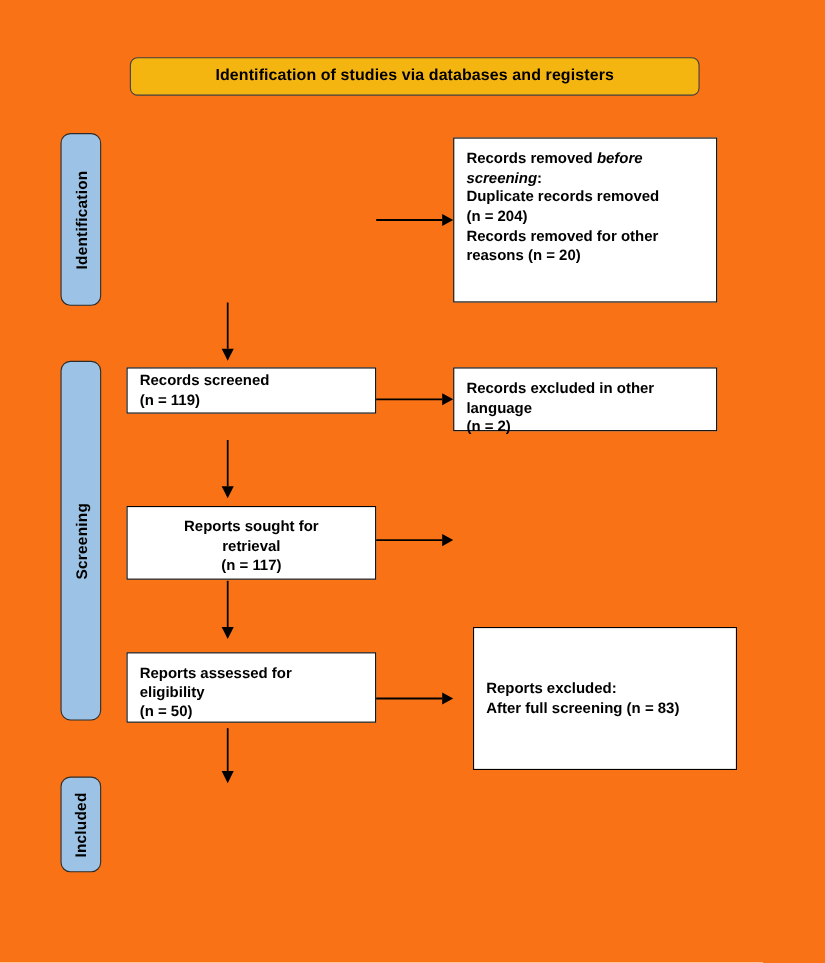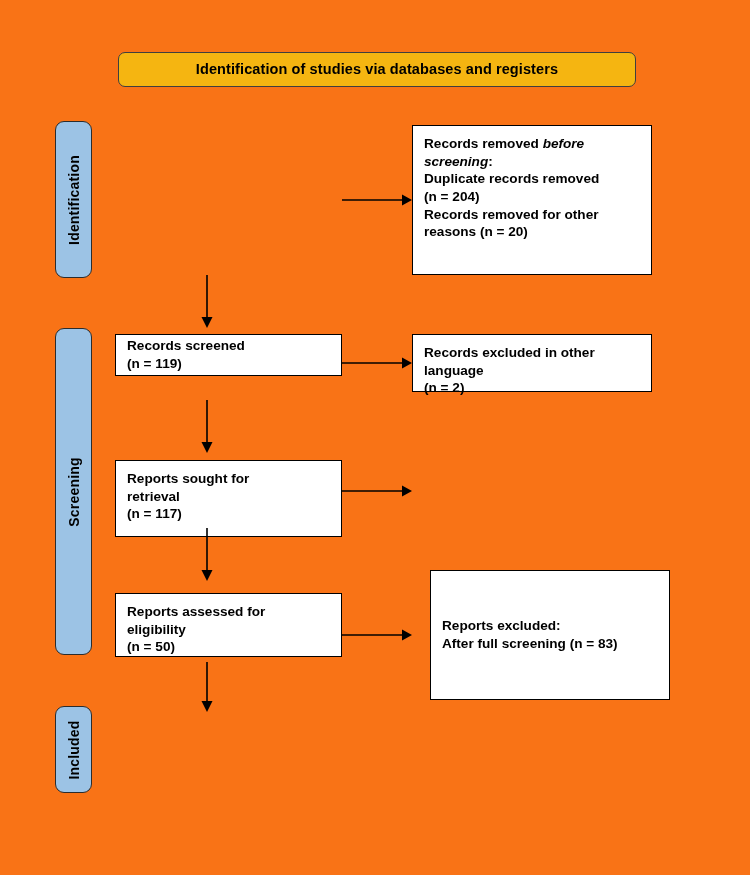--- a/index.html
+++ b/index.html
@@ -162,21 +162,21 @@
     </svg>
   </div>
 
   <div class="conn" style="left:200px; top:400px; width:14px; height:53px;">
     <svg width="14" height="53" viewBox="0 0 14 53">
       <line x1="7" y1="0" x2="7" y2="42" stroke="#000000" stroke-width="1.6"></line>
       <polygon points="1.5,42 12.5,42 7,53" fill="#000000"></polygon>
     </svg>
   </div>
 
-  <div class="box top-align" style="left:115px; top:460px; width:227px; height:77px;">
+  <div class="box top-align" style="left:115px; top:460px; width:227px; height:67px;text-align:center;">
     <p class="box-text">Reports sought for
 retrieval
 (n = 117)</p>
   </div>
 
 
   <div class="conn" style="left:342px; top:484px; width:70px; height:14px;">
     <svg width="70" height="14" viewBox="0 0 70 14">
       <line x1="0" y1="7" x2="60" y2="7" stroke="#000000" stroke-width="1.6"></line>
       <polygon points="60,1.5 70,7 60,12.5" fill="#000000"></polygon>

